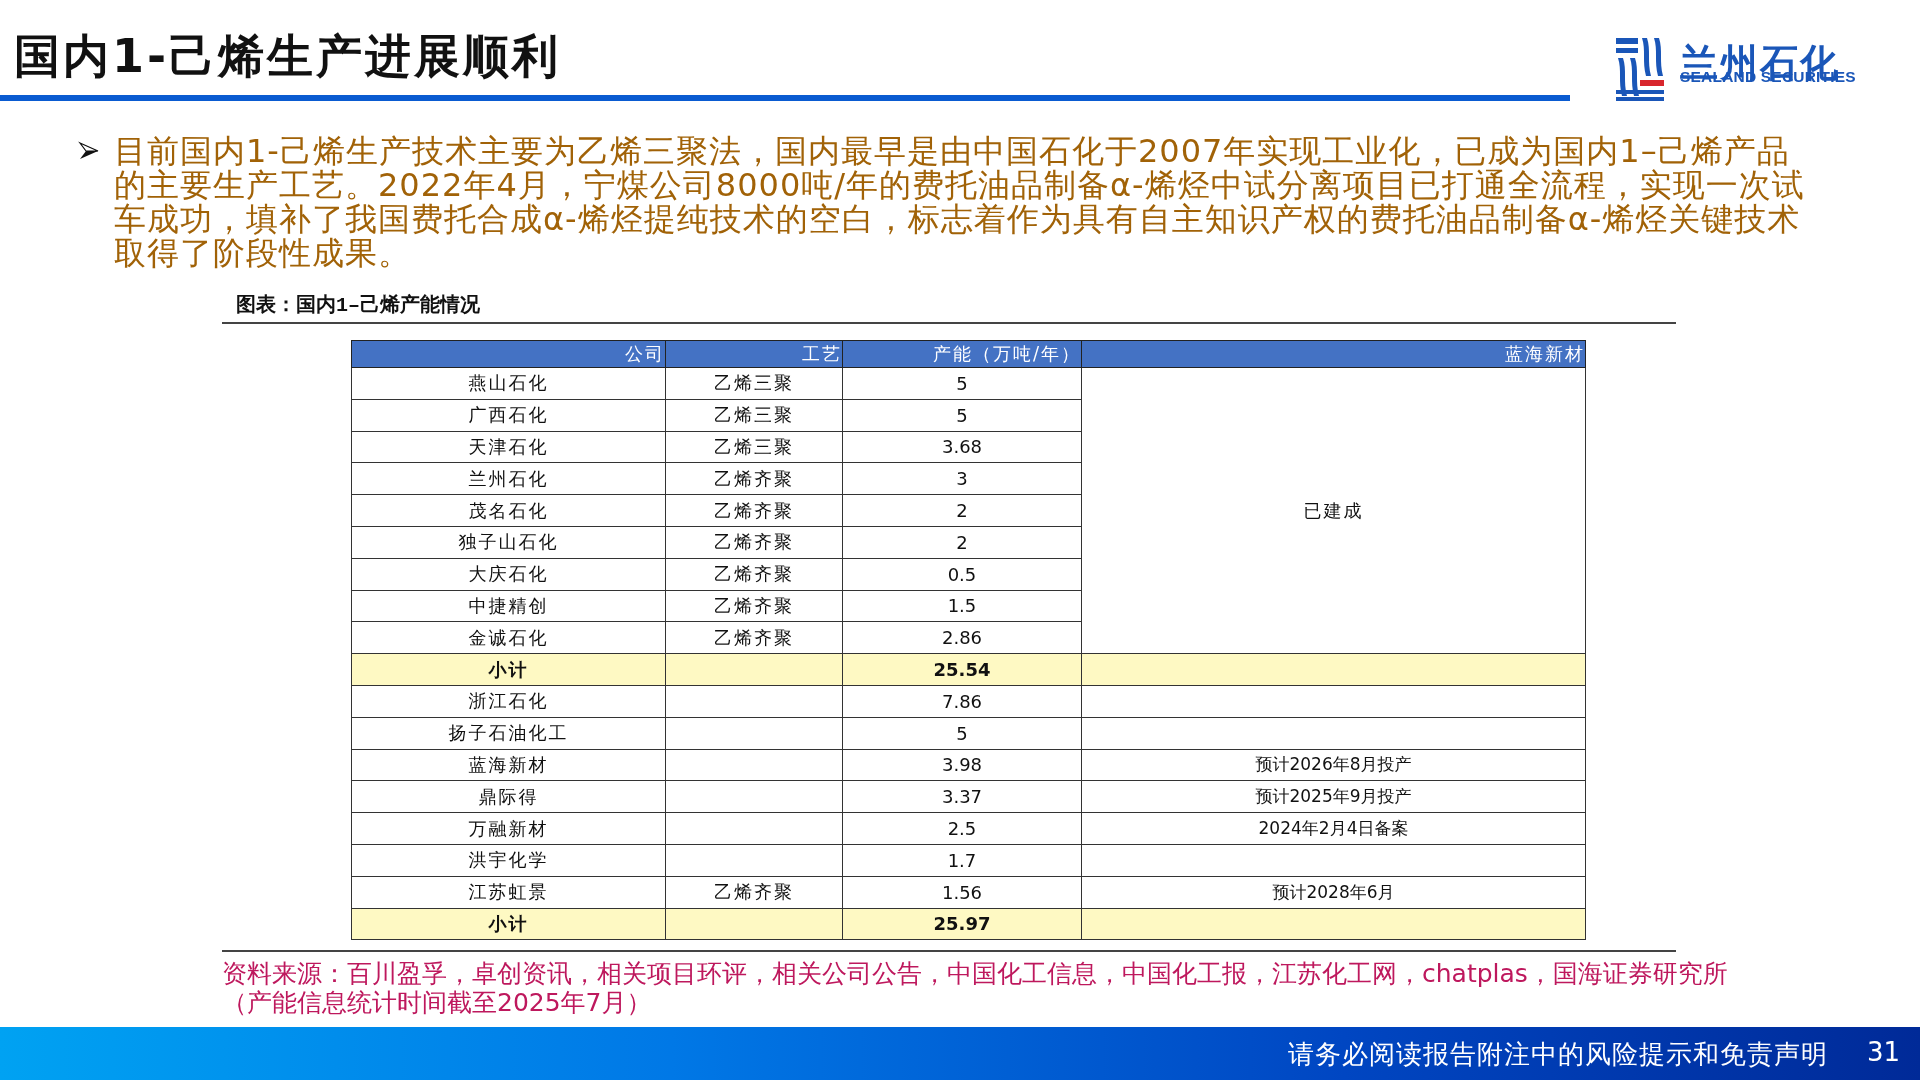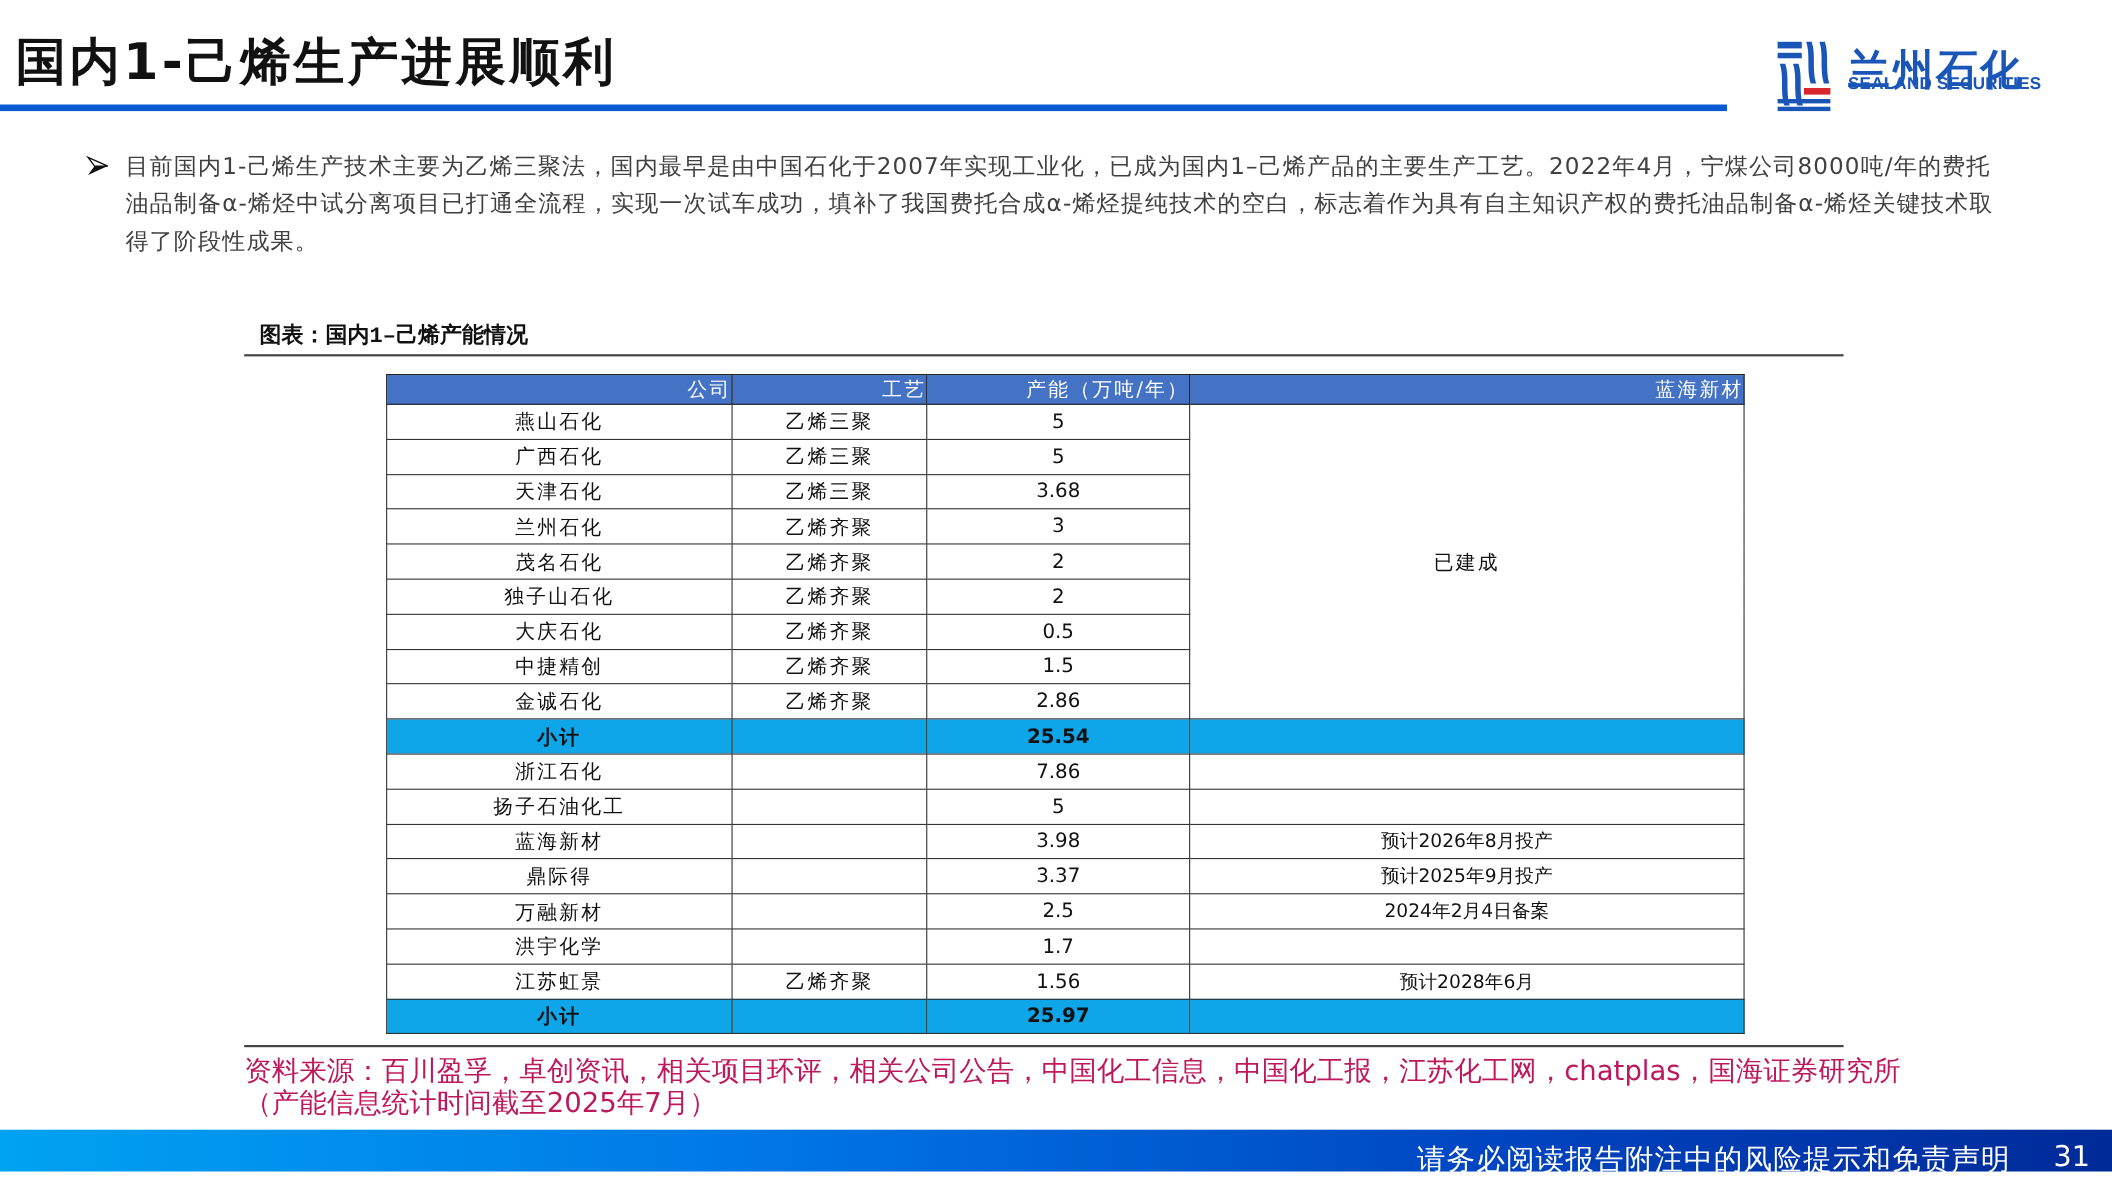--- a/index.html
+++ b/index.html
@@ -22,21 +22,21 @@
     position: absolute; left: 66px; top: 2px; font-size: 38px; font-weight: bold;
     color: #1a56b8; letter-spacing: 2px; font-family: "DejaVu Sans", sans-serif;
   }
   .logo-en {
     position: absolute; left: 66px; top: 32px; font-size: 15.5px; font-weight: bold;
     color: #1a56b8; letter-spacing: 0.2px; font-family: "Liberation Sans", sans-serif;
   }
 
   .bullet-block {
     position: absolute; left: 78px; top: 134px; width: 1740px;
-    font-size: 21px; line-height: 34px; color: #404040; letter-spacing: 1px;
+    font-size: 32px; line-height: 34px; color: #a16207; letter-spacing: 1px;
     font-family: "DejaVu Sans", sans-serif;
   }
   .bullet-icon { position: absolute; left: 0; top: 6px; width: 22px; height: 22px; }
   .bullet-text { margin-left: 36px; }
 
   .fig-title {
     position: absolute; left: 236px; top: 291px; font-size: 20px; font-weight: bold;
     color: #111; font-family: Liberation Mono, monospace;
   }
   .fig-rule-top { position: absolute; left: 222px; top: 322px; width: 1454px; height: 2px; background: #444; }
@@ -54,30 +54,30 @@
   table.cap th {
     background: #4472c4; color: #fff; font-weight: normal; height: 27px;
     border: 1.5px solid #222; text-align: right; font-size: 18px; letter-spacing: 2px;
   }
   table.cap td {
     height: 31.8px; border: 1.5px solid #333; text-align: center; color: #111;
     letter-spacing: 2px; padding: 0;
   }
   table.cap td.num { font-family: "DejaVu Sans", sans-serif; letter-spacing: 0; font-size: 18px; }
   table.cap td.note { font-family: "DejaVu Sans", sans-serif; letter-spacing: 0; font-size: 17px; }
-  table.cap tr.subtotal td { background: #0ea5e9; font-weight: bold; }
+  table.cap tr.subtotal td { background: #fef9c3; font-weight: bold; }
   table.cap tr.subtotal td.num { font-weight: bold; }
 
   .source {
     position: absolute; left: 222px; top: 959px; font-size: 25px; line-height: 29px; color: #be185d;
     font-family: "DejaVu Sans", sans-serif;
   }
 
   .footer {
-    position: absolute; left: 0; top: 1027px; width: 1920px; height: 38px;
+    position: absolute; left: 0; top: 1027px; width: 1920px; height: 53px;
     background: linear-gradient(90deg, #00a2f2 0%, #0078e6 35%, #0046c2 70%, #002a98 100%);
   }
   .footer-text {
     position: absolute; right: 92px; top: 10px; font-size: 26px; color: #fff; letter-spacing: 1px;
     font-family: "DejaVu Sans", sans-serif;
   }
   .page-num {
     position: absolute; right: 20px; top: 10px; font-size: 26px; color: #fff;
     font-family: "DejaVu Sans", sans-serif;
     margin-left: 17px;

